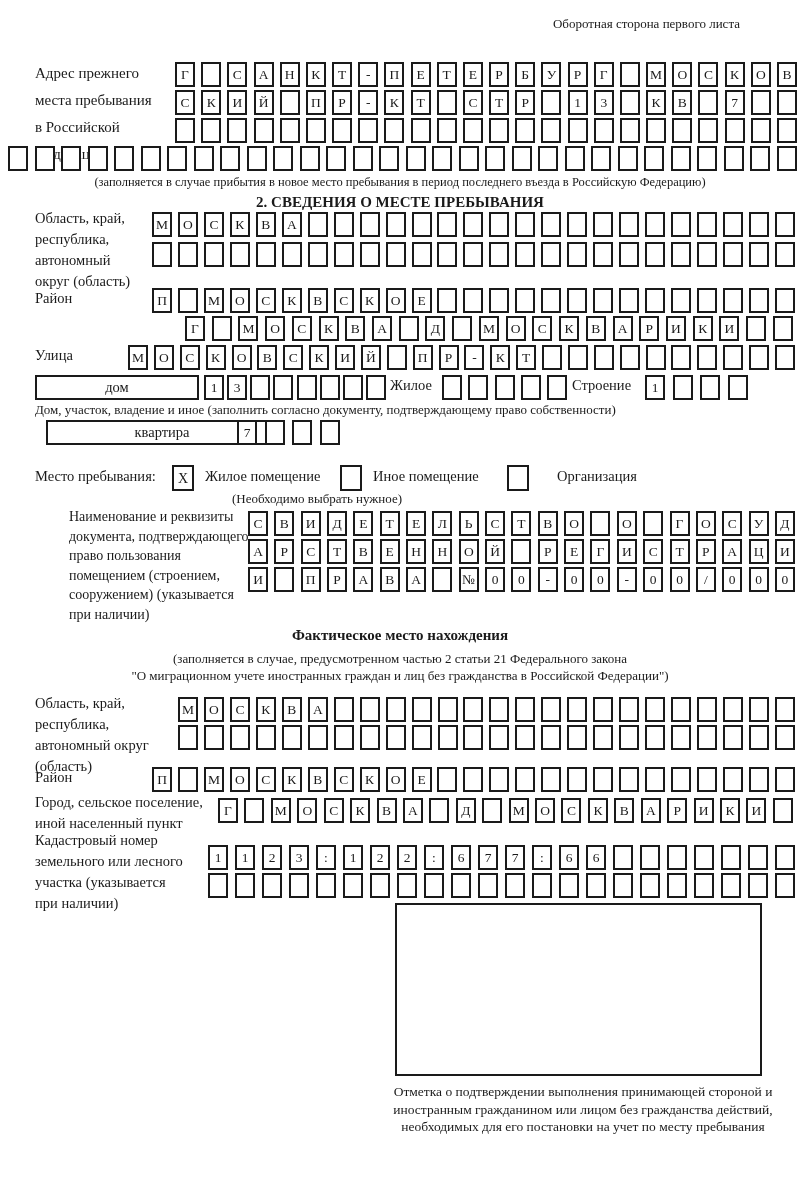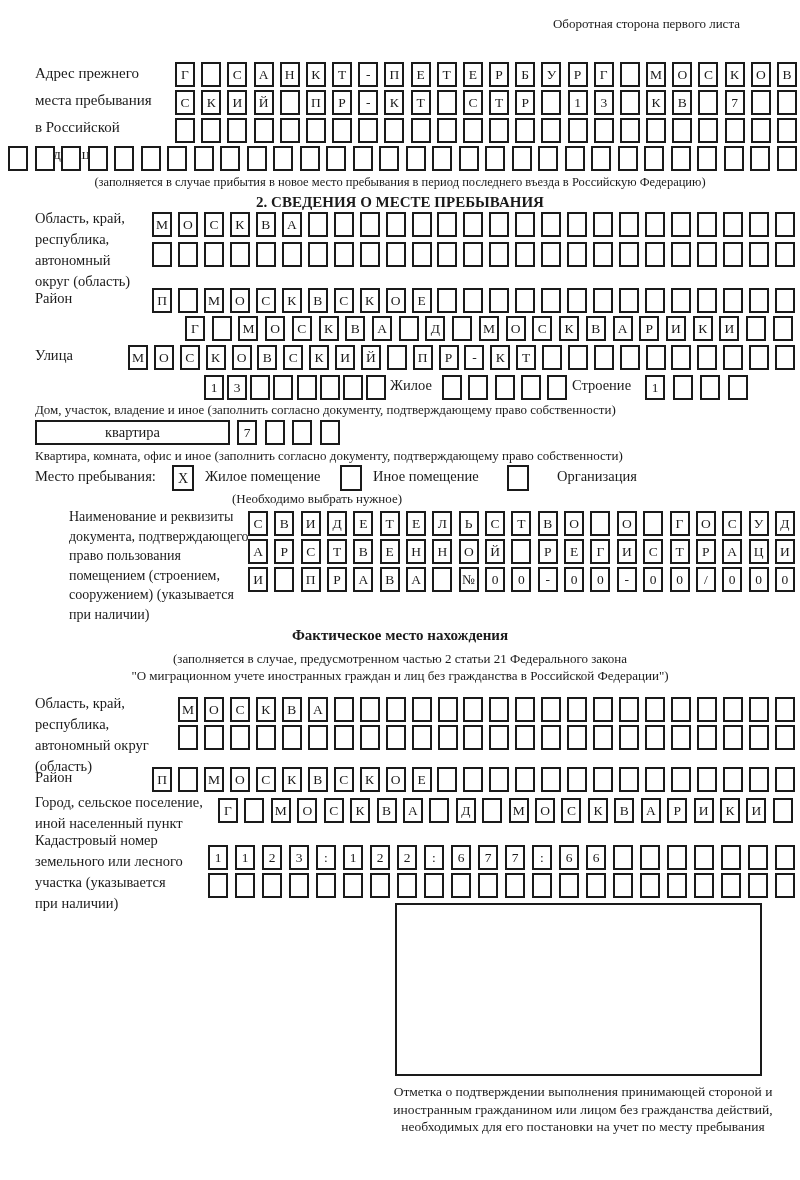--- a/index.html
+++ b/index.html
@@ -297,20 +297,21 @@
       <span class="cell"></span>
       <span class="cell"></span>
       <span class="cell"></span>
       <span class="cell"></span>
       <span class="cell"></span>
       <span class="cell"></span>
       <span class="cell"></span>
       <span class="cell"></span>
     </div>
 
+  <div class="widebox" style="left:35px; top:375px; width:164px;">дом</div>
   <div class="boxrow" style="left:204px; top:375px; width:182px;">
       <span class="cell">1</span>
       <span class="cell">3</span>
       <span class="cell"></span>
       <span class="cell"></span>
       <span class="cell"></span>
       <span class="cell"></span>
       <span class="cell"></span>
       <span class="cell"></span>
     </div>
@@ -324,28 +325,27 @@
     </div>
   <div class="inline-label" style="left:572px; top:377px;">Строение</div>
   <div class="boxrow" style="left:645px; top:375px; width:103px;">
       <span class="cell">1</span>
       <span class="cell"></span>
       <span class="cell"></span>
       <span class="cell"></span>
     </div>
   <div class="caption" style="left:35px; top:402px;">Дом, участок, владение и иное (заполнить согласно документу, подтверждающему право собственности)</div>
 
-  <div class="widebox" style="left:35px; top:420px; width:195px;text-align:right;">квартира</div>
+  <div class="widebox" style="left:46px; top:420px; width:232px;text-align:right;">квартира</div>
   <div class="boxrow" style="left:237px; top:420px; width:103px;">
       <span class="cell">7</span>
       <span class="cell"></span>
       <span class="cell"></span>
       <span class="cell"></span>
     </div>
-  <div class="caption" style="left:35px; top:448px;">Квартира, комната, офис и иное (заполнить согласно документу, подтверждающему право собственности)</div>
 
   <div class="inline-label" style="left:35px; top:468px;">Место пребывания:</div>
   <div class="checkbox" style="left:172px; top:465px;">X</div>
   <div class="inline-label" style="left:205px; top:468px;">Жилое помещение</div>
   <div class="checkbox" style="left:340px; top:465px;"></div>
   <div class="inline-label" style="left:373px; top:468px;">Иное помещение</div>
   <div class="checkbox" style="left:507px; top:465px;"></div>
   <div class="inline-label" style="left:557px; top:468px;">Организация</div>
   <div class="note" style="left:232px; top:491px; font-size:13px;">(Необходимо выбрать нужное)</div>
 

